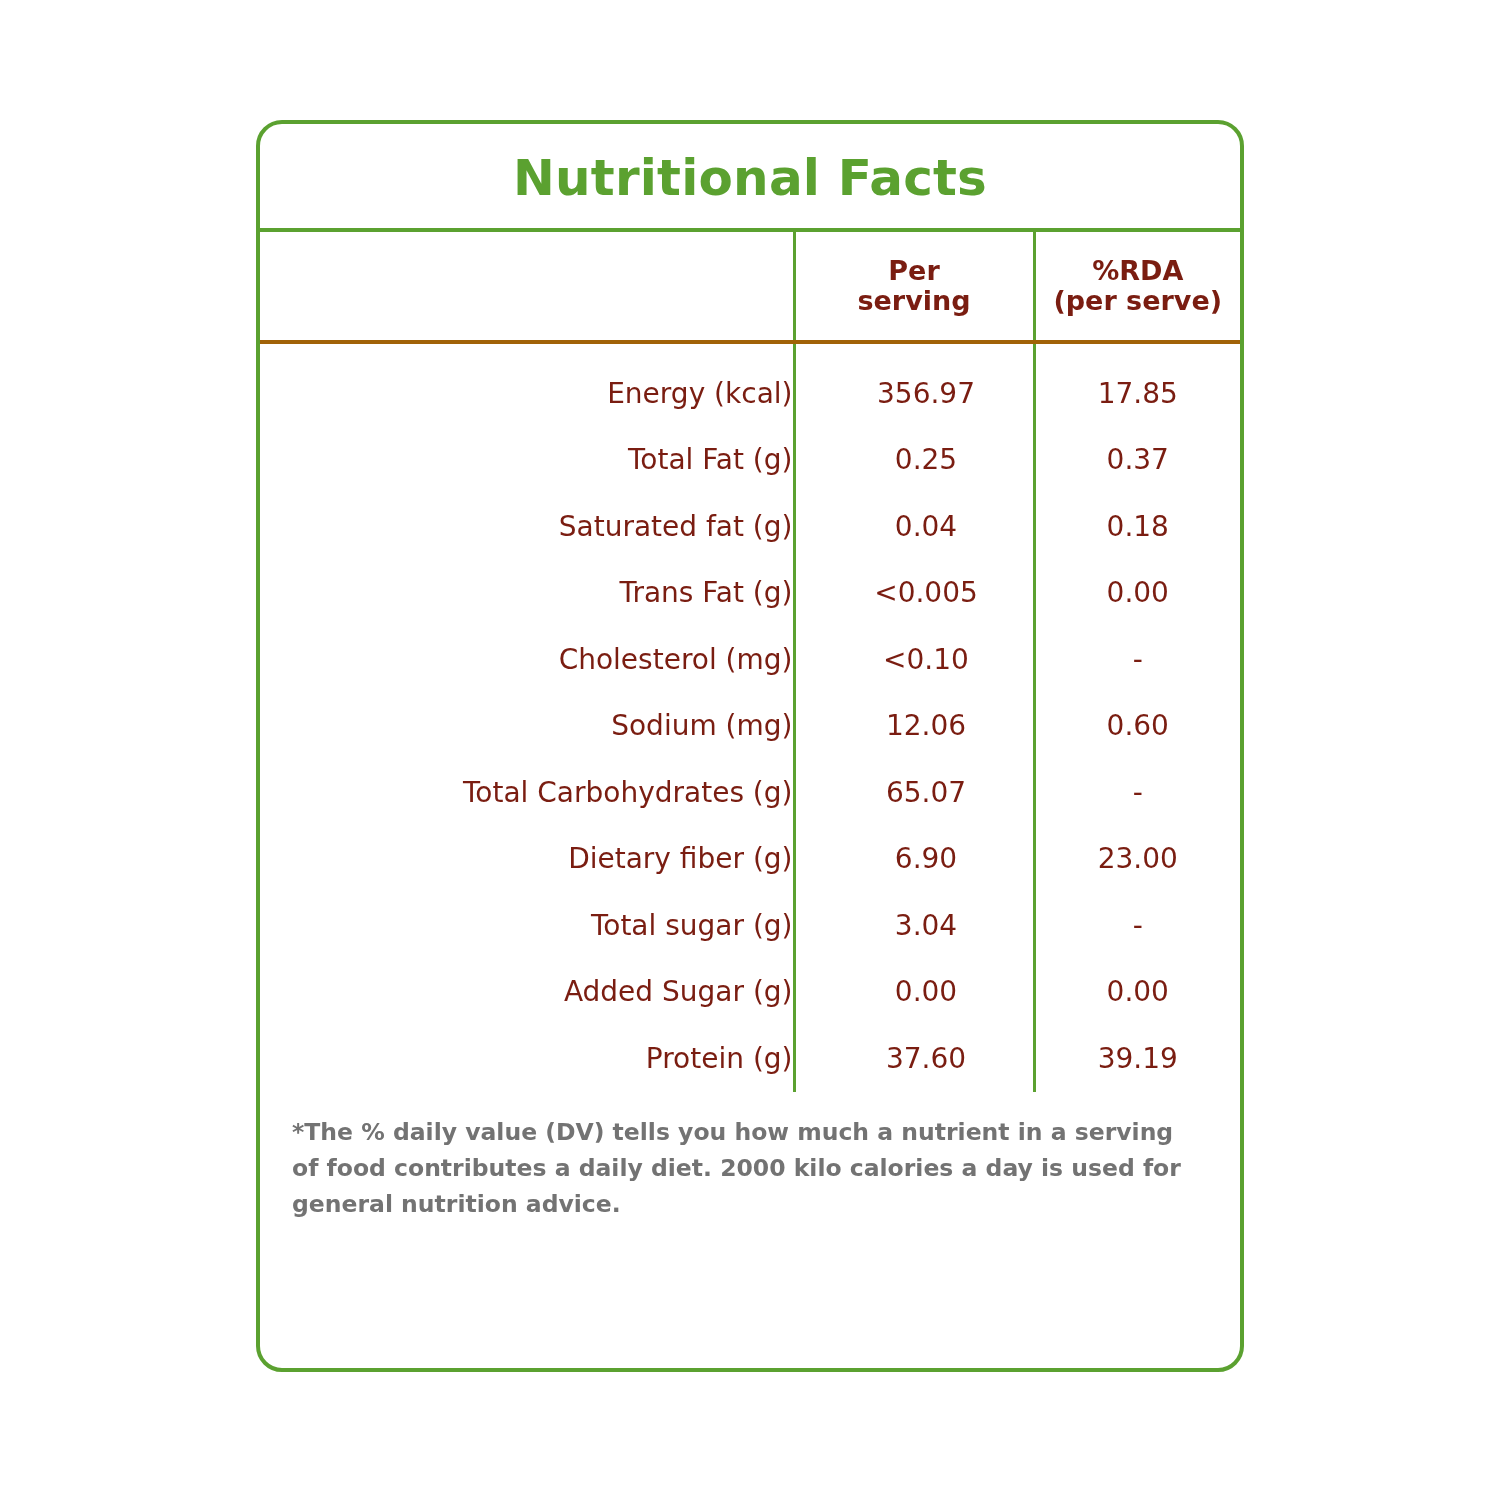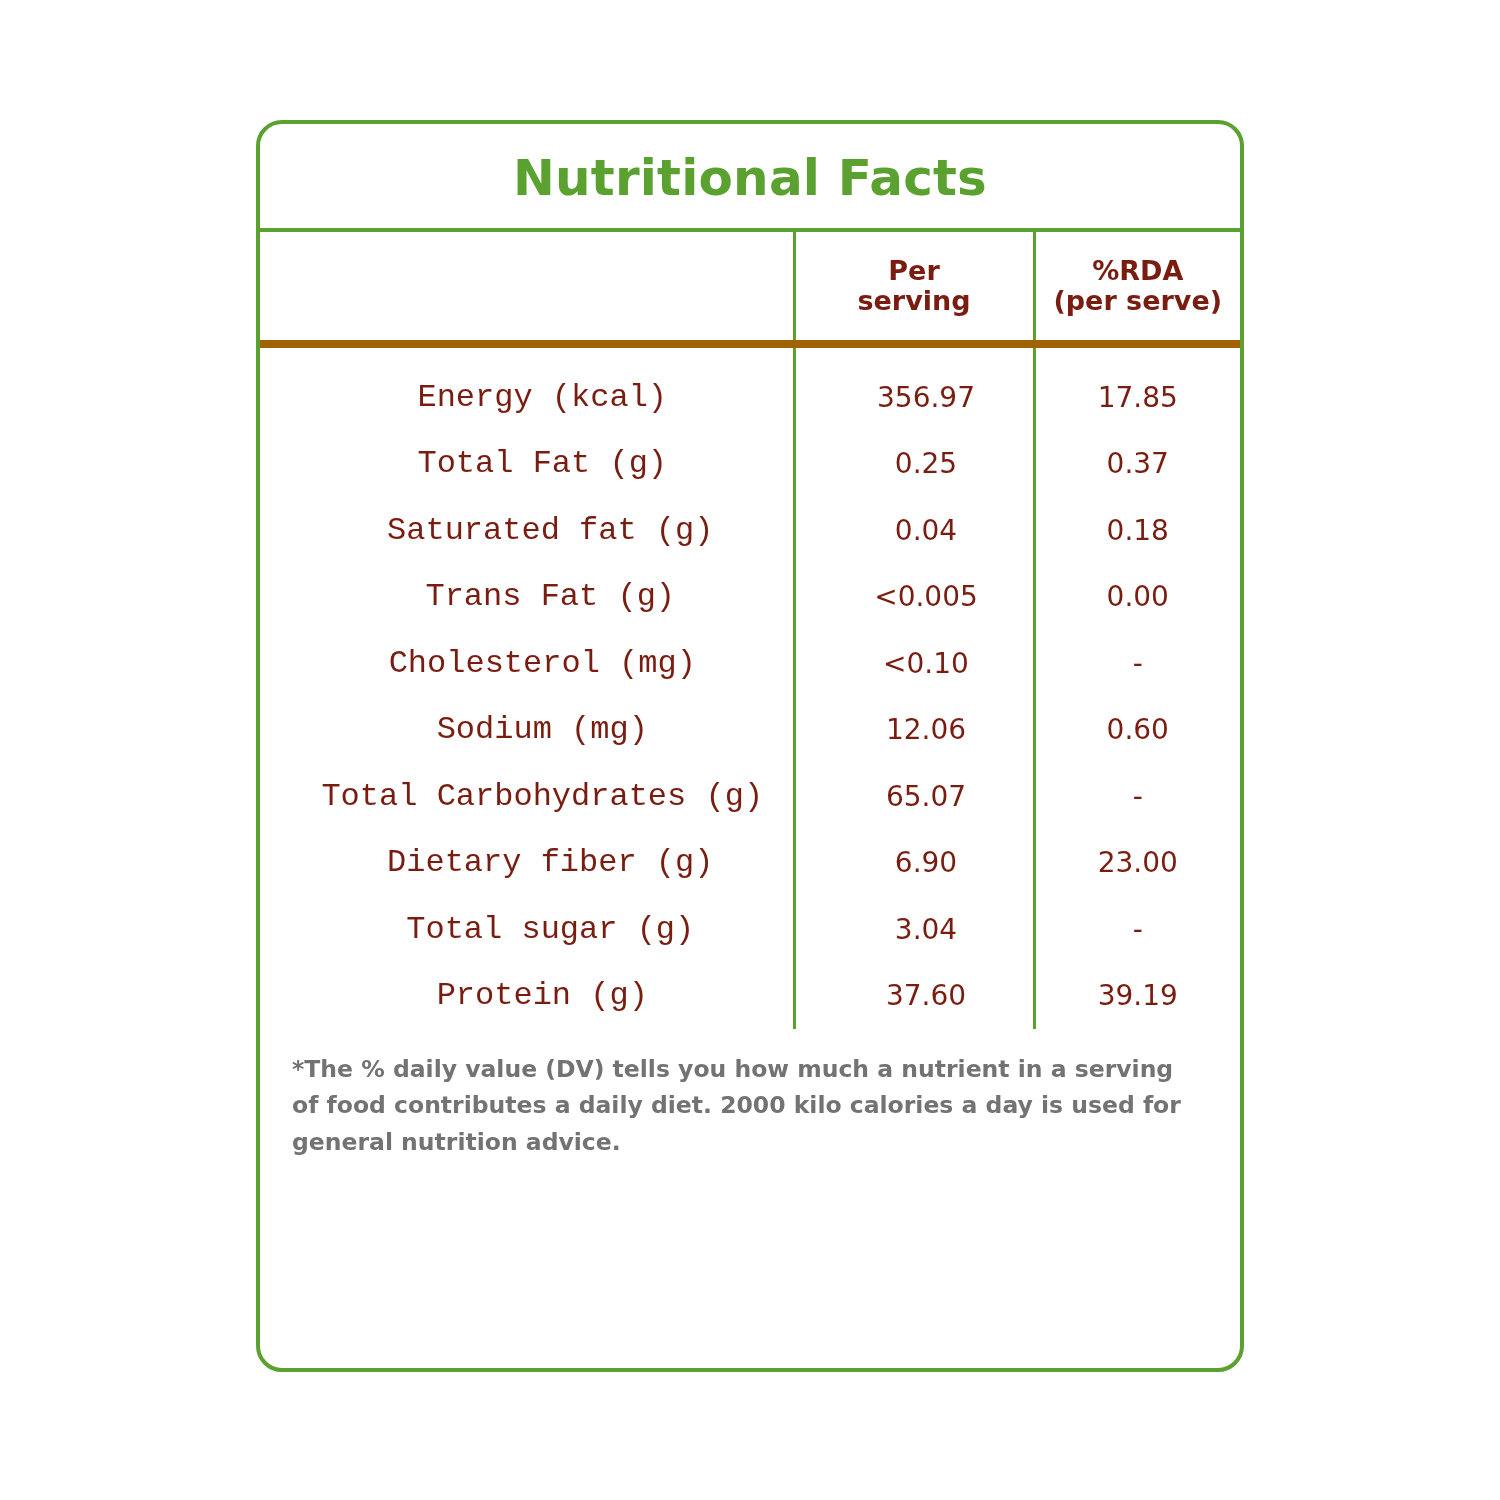--- a/index.html
+++ b/index.html
@@ -77,35 +77,34 @@
     font-size: 27px;
     padding: 0;
     vertical-align: middle;
   }
 
   thead th {
     height: 108px;
     font-weight: bold;
     font-size: 25px;
     line-height: 1.12;
-    border-bottom: 8px solid #a16207;
+    border-bottom: 4px solid #a16207;
   }
   thead th.h-name { border-right: 3px solid #5ba130; }
   thead th.h-per  { border-right: 3px solid #5ba130; text-align: center; }
   thead th.h-rda  { text-align: center; }
 
   tbody td {
     height: 66.5px;
   }
   tbody td.n {
-    text-align: center;
+    text-align: right;
     padding-left: 32px;
     border-right: 3px solid #5ba130;
-    font-size: 32px;
-    font-family: Liberation Mono, monospace;
+    font-size: 28px;
   }
   tbody td.v {
     text-align: center;
     border-right: 3px solid #5ba130;
     font-size: 28px;
     padding-left: 24px;
   }
   tbody td.r {
     text-align: center;
     font-size: 28px;
@@ -192,20 +191,25 @@
           <td class="n ind1">Dietary fiber (g)</td>
           <td class="v">6.90</td>
           <td class="r">23.00</td>
         </tr>
         <tr>
           <td class="n ind1">Total sugar (g)</td>
           <td class="v">3.04</td>
           <td class="r">-</td>
         </tr>
         <tr>
+          <td class="n ind2">Added Sugar (g)</td>
+          <td class="v">0.00</td>
+          <td class="r">0.00</td>
+        </tr>
+        <tr>
           <td class="n">Protein (g)</td>
           <td class="v">37.60</td>
           <td class="r">39.19</td>
         </tr>
       </tbody>
   </table>
 
   <div class="footnote">*The % daily value (DV) tells you how much a nutrient in a serving of food contributes a daily diet. 2000 kilo calories a day is used for general nutrition advice.</div>
 
 </div>

